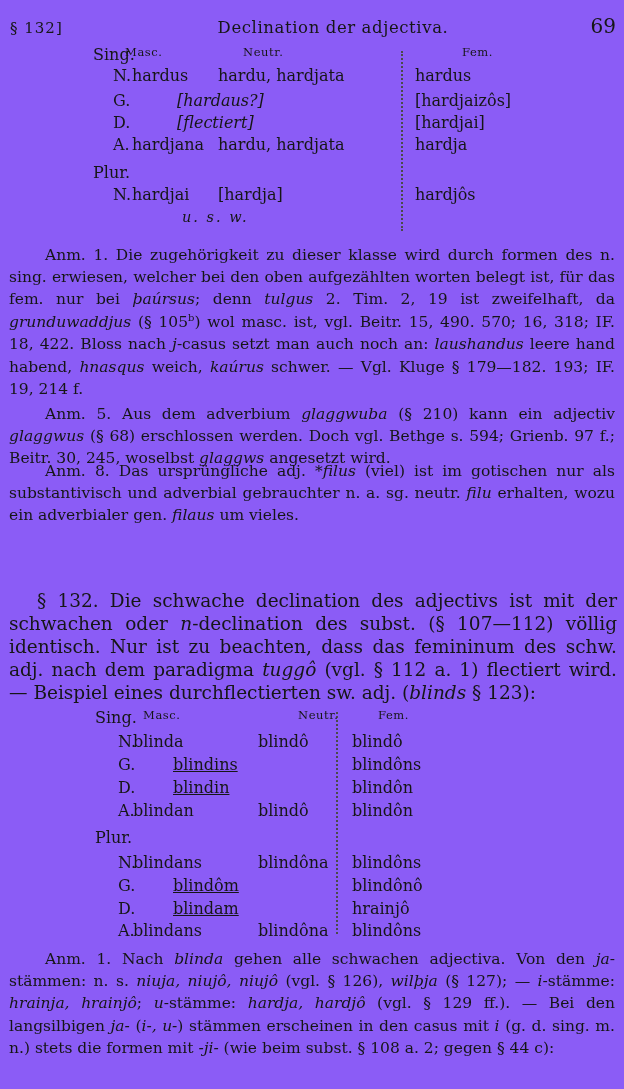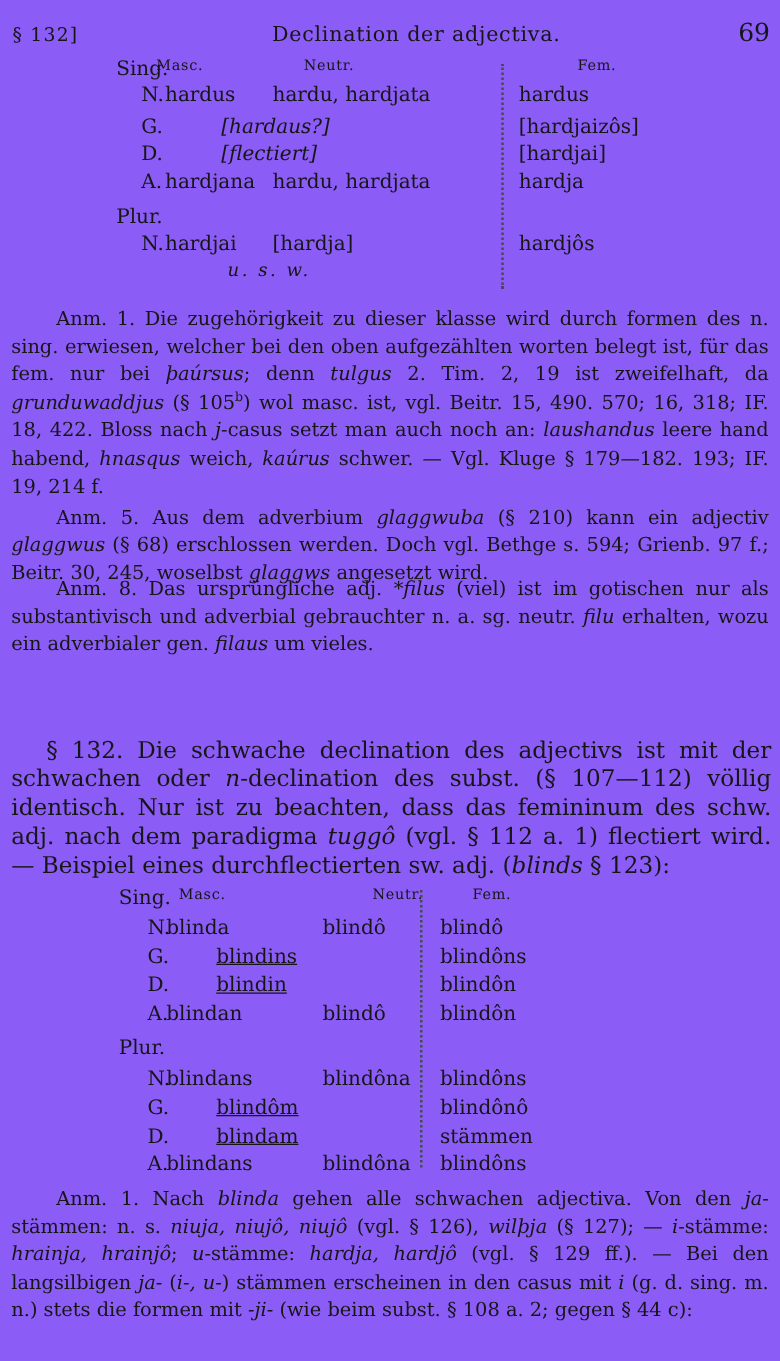--- a/index.html
+++ b/index.html
@@ -164,21 +164,21 @@
       <span class="c-fem">blindôns</span>
     </div>
     <div class="row" style="top:176px;">
       <span class="c-case">G.</span>
       <span class="c-span">blindôm</span>
       <span class="c-fem">blindônô</span>
     </div>
     <div class="row" style="top:199px;">
       <span class="c-case">D.</span>
       <span class="c-span">blindam</span>
-      <span class="c-fem">stämmen</span>
+      <span class="c-fem">hrainjô</span>
     </div>
     <div class="row" style="top:221px;">
       <span class="c-case">A.</span>
       <span class="c-masc">blindans</span>
       <span class="c-neutr">blindôna</span>
       <span class="c-fem">blindôns</span>
     </div>
   </div>
 
   <p class="note" style="top:932px;"><span>Anm. 1.  Nach </span><span class="it">blinda</span><span> gehen alle schwachen adjectiva.  Von den </span><span class="it">ja</span><span>-stämmen: n. s. </span><span class="it">niuja, niujô, niujô</span><span> (vgl. § 126), </span><span class="it">wilþja</span><span> (§ 127); — </span><span class="it">i</span><span>-stämme: </span><span class="it">hrainja, hrainjô</span><span>; </span><span class="it">u</span><span>-stämme: </span><span class="it">hardja, hardjô</span><span> (vgl. § 129 ff.). — Bei den langsilbigen </span><span class="it">ja-</span><span> (</span><span class="it">i-, u-</span><span>) stämmen erscheinen in den casus mit </span><span class="it">i</span><span> (g. d. sing. m. n.) stets die formen mit </span><span class="it">-ji-</span><span> (wie beim subst. § 108 a. 2;  gegen § 44 c):</span></p>

